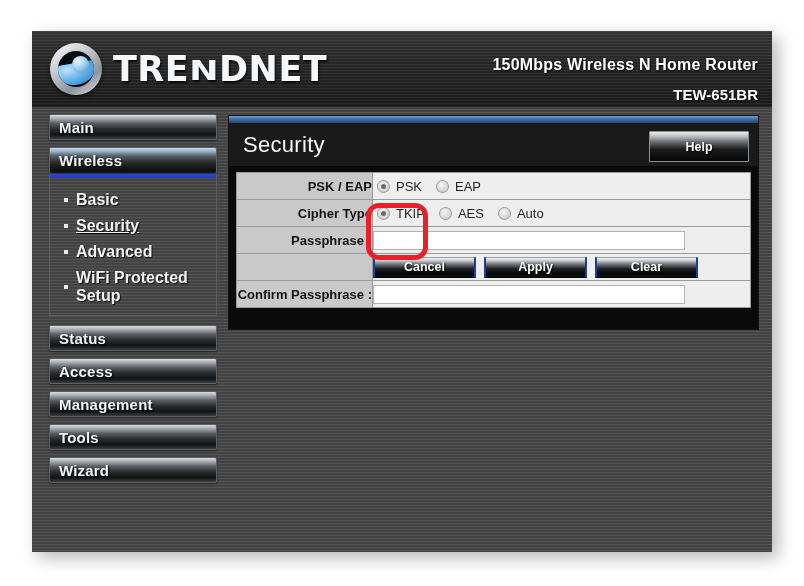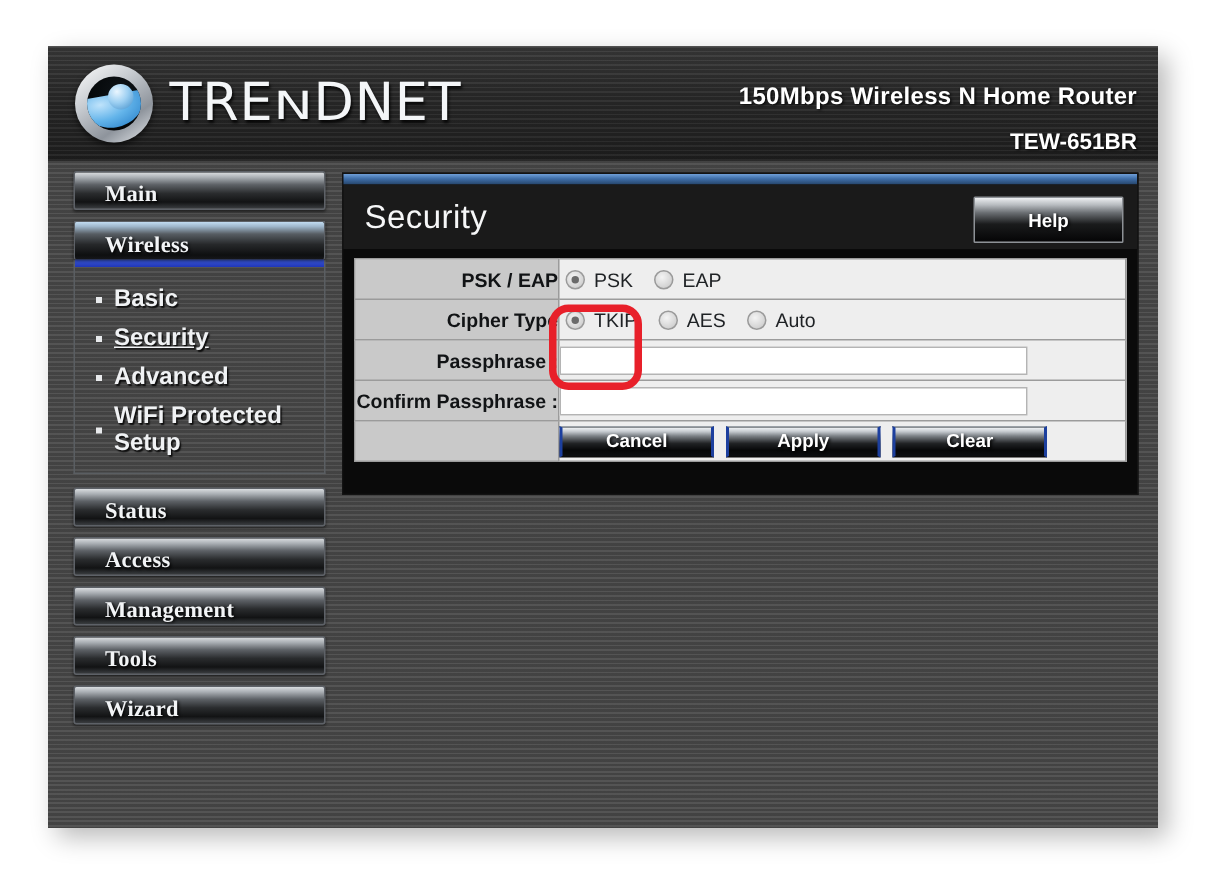--- a/index.html
+++ b/index.html
@@ -86,21 +86,21 @@
   .logo-dot {
     position: absolute;
     right: 5px; top: 5px;
     width: 17px; height: 17px;
     border-radius: 50%;
     background: radial-gradient(circle at 35% 30%, #eaf6ff 0%, #9ed0f2 45%, #3d8cc9 100%);
   }
   .logo-text {
     margin-left: 11px;
     font-size: 35px;
-    font-weight: normal;
+    font-weight: bold;
     letter-spacing: 0.5px;
     color: #f4f6f8;
     text-shadow: 1px 2px 2px rgba(0,0,0,0.8);
     font-family: "DejaVu Sans", sans-serif;
   }
   .logo-text .lower-n {
     display: inline-block;
     transform: scaleY(0.74) translateY(3px);
   }
 
@@ -129,25 +129,24 @@
   }
   .nav-btn {
     position: relative;
     height: 26px;
     margin-bottom: 7px;
     background: linear-gradient(to bottom,
         #d9dcdf 0%, #a9aeb3 14%, #5d6166 34%,
         #2a2c2e 58%, #121314 82%, #3a3d40 100%);
     border: 1px solid #5d6167;
     border-radius: 2px;
-    display: flex; align-items: flex-end;
-    padding-left: 20px;
+    display: flex; align-items: center;
+    padding-left: 9px;
     cursor: pointer;
     box-shadow: 0 1px 2px rgba(0,0,0,0.5);
-    font-family: Liberation Serif, serif;
   }
   .nav-btn span {
     font-size: 15px;
     font-weight: bold;
     color: #f2f4f6;
     text-shadow: 1px 1px 2px rgba(0,0,0,0.95);
     letter-spacing: 0.2px;
   }
   .nav-btn.active {
     background: linear-gradient(to bottom,
@@ -477,42 +476,42 @@
             </tr>
 
             <tr>
               <td class="lbl-cell">Passphrase :</td>
               <td class="val-cell">
                 <input class="txt" type="text" value="" style="">
               </td>
             </tr>
 
             <tr>
+              <td class="lbl-cell"></td>
+              <td class="btn-cell">
+                <div class="btn-row">
+                  <div class="act-btn">
+                    <span>Cancel</span>
+                  </div>
+                  <div class="act-btn">
+                    <span>Apply</span>
+                  </div>
+                  <div class="act-btn">
+                    <span>Clear</span>
+                  </div>
+                </div>
+              </td>
+            </tr>
+
+            <tr>
               <td class="lbl-cell">Confirm Passphrase :</td>
               <td class="val-cell">
                 <input class="txt" type="text" value="" style="">
               </td>
             </tr>
-
-            <tr>
-              <td class="lbl-cell"></td>
-              <td class="btn-cell">
-                <div class="btn-row">
-                  <div class="act-btn">
-                    <span>Cancel</span>
-                  </div>
-                  <div class="act-btn">
-                    <span>Apply</span>
-                  </div>
-                  <div class="act-btn">
-                    <span>Clear</span>
-                  </div>
-                </div>
-              </td>
-            </tr>
           </tbody>
         </table>
       </div>
     </div>
 
   </div>
 
   <div class="annot-box"></div>
 
 </div>

